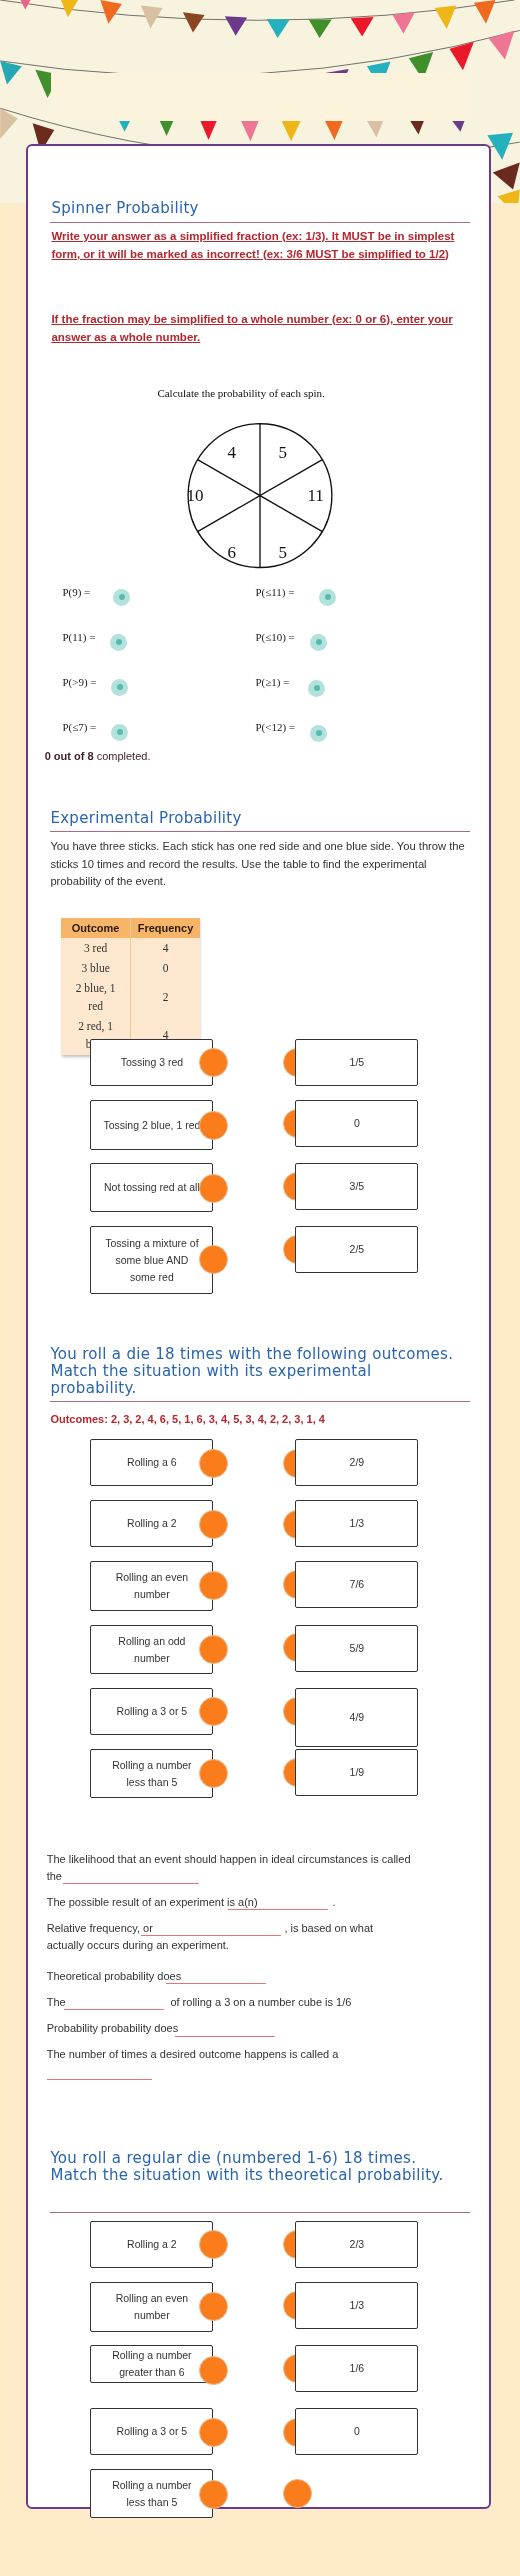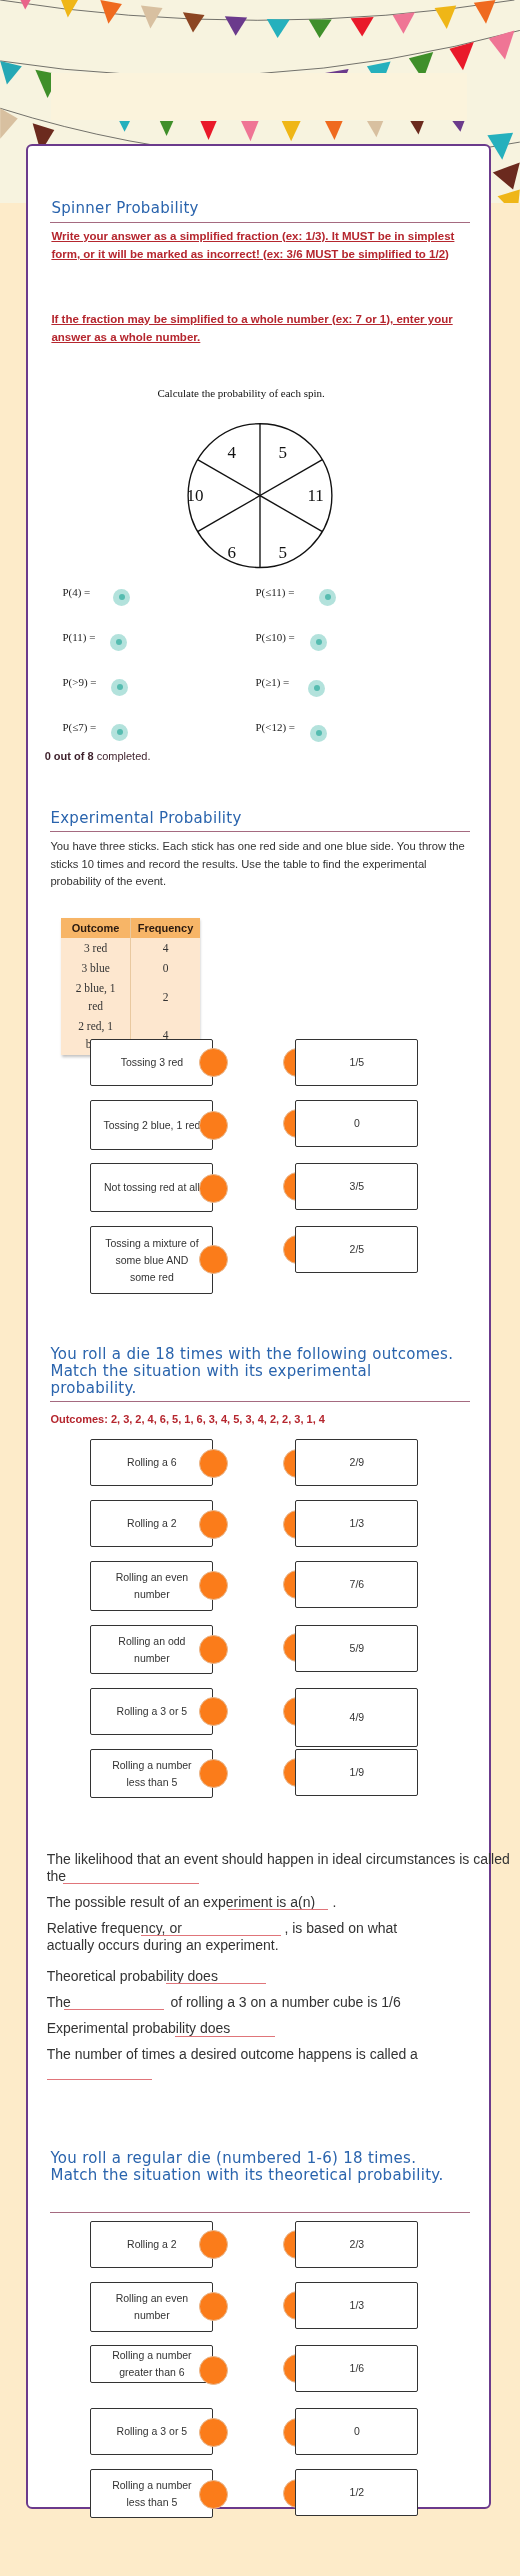--- a/index.html
+++ b/index.html
@@ -84,21 +84,21 @@
     text-align: center; font-size: 10.5px; line-height: 17px; color: #333; padding: 0 11px;
   }
   .match-box.right { width: 123px; }
   .knob {
     position: absolute; width: 29px; height: 29px; border-radius: 50%;
     background: #fb7c1a; border: 1px solid #e8b88f; cursor: grab;
   }
   .blank {
     position: absolute; height: 0.7px; border-bottom: 1px solid #e0757a;
   }
-  .fill-text { position: absolute; font-size: 14px; color: #333; line-height: 15px; white-space: nowrap; }
+  .fill-text { position: absolute; font-size: 11px; color: #333; line-height: 15px; white-space: nowrap; }
 </style>
 </head>
 <body>
 
 <div class="bunting-bg">
   <svg width="520" height="203" viewBox="0 0 768 300">
     <path d="M0,0 Q380,60 760,0" stroke="#333" stroke-width="1" fill="none"></path>
     <path d="M0,90 Q380,150 768,45" stroke="#333" stroke-width="1" fill="none"></path>
     <path d="M0,160 Q380,280 768,210" stroke="#333" stroke-width="1" fill="none"></path>
     <g>
@@ -148,40 +148,40 @@
   <polygon points="542,0 566,0 556,24" fill="#d8c0a0"></polygon>
   <polygon points="606,0 626,0 618,20" fill="#6b2a1e"></polygon>
   <polygon points="668,0 686,0 680,16" fill="#6b3a8c"></polygon>
 </svg>
 
 <div class="card">
 
   <div class="section-title" style="top:54px">Spinner Probability</div>
   <div class="rule" style="top:76px"></div>
   <div class="red-note" style="top:82px">Write your answer as a simplified fraction (ex: 1/3).   It MUST be in simplest form, or it will be marked as incorrect!  (ex: 3/6 MUST be simplified to 1/2)</div>
-  <div class="red-note" style="top:165px">If the fraction may be simplified to a whole number (ex: 7 or 1), enter your answer as a whole number.</div>
+  <div class="red-note" style="top:165px">If the fraction may be simplified to a whole number (ex: 0 or 6), enter your answer as a whole number.</div>
 
   <div class="caption-serif" style="left:129px;top:241px">Calculate the probability of each spin.</div>
 
   <svg class="abs" style="left:154px;top:275px" width="156" height="156" viewBox="0 0 230 230">
     <circle cx="115" cy="110" r="106" fill="#fff" stroke="#111" stroke-width="2"></circle>
     <line x1="115" y1="4" x2="115" y2="216" stroke="#111" stroke-width="2"></line>
     <line x1="23" y1="57" x2="207" y2="163" stroke="#111" stroke-width="2"></line>
     <line x1="23" y1="163" x2="207" y2="57" stroke="#111" stroke-width="2"></line>
   </svg>
   <div class="abs" style="left:154px;top:275px;width:156px;height:156px;font-family:'Liberation Serif',serif;font-size:17px;color:#111">
     <span class="abs" style="left:96px;top:22.4px">5</span>
     <span class="abs" style="left:125px;top:65px">11</span>
     <span class="abs" style="left:96px;top:122px">5</span>
     <span class="abs" style="left:45px;top:122px">6</span>
     <span class="abs" style="left:4.1px;top:65px">10</span>
     <span class="abs" style="left:45px;top:22.4px">4</span>
   </div>
 
-  <div class="p-label" style="left:34px;top:440px">P(4) =</div>
+  <div class="p-label" style="left:34px;top:440px">P(9) =</div>
   <div class="drop-dot" style="left:85px;top:443px"></div>
   <div class="p-label" style="left:34px;top:485px">P(11) =</div>
   <div class="drop-dot" style="left:82px;top:488px"></div>
   <div class="p-label" style="left:34px;top:530px">P(&gt;9) =</div>
   <div class="drop-dot" style="left:83px;top:533px"></div>
   <div class="p-label" style="left:34px;top:575px">P(≤7) =</div>
   <div class="drop-dot" style="left:83px;top:578px"></div>
 
   <div class="p-label" style="left:227px;top:440px">P(≤11) =</div>
   <div class="drop-dot" style="left:291px;top:443px"></div>
@@ -292,21 +292,21 @@
   <div class="fill-text" style="left:256px;top:1775px">, is based on what</div>
   <div class="fill-text" style="left:18.3px;top:1792px">actually occurs during an experiment.</div>
 
   <div class="fill-text" style="left:18.3px;top:1823px">Theoretical probability does</div>
   <div class="blank" style="left:138px;top:1837px;width:100px"></div>
 
   <div class="fill-text" style="left:18.3px;top:1849px">The</div>
   <div class="blank" style="left:36px;top:1863px;width:100px"></div>
   <div class="fill-text" style="left:142px;top:1849px">of rolling a 3 on a number cube is 1/6</div>
 
-  <div class="fill-text" style="left:18.3px;top:1875px">Experimental probability does</div>
+  <div class="fill-text" style="left:18.3px;top:1875px">Probability probability does</div>
   <div class="blank" style="left:147px;top:1890px;width:100px"></div>
 
   <div class="fill-text" style="left:18.3px;top:1901px">The number of times a desired outcome happens is called a</div>
   <div class="blank" style="left:18.3px;top:1933px;width:105px"></div>
 
   <div class="section-title" style="top:2004px;left:22px;width:406px">You roll a regular die (numbered 1-6) 18 times.  Match the situation with its theoretical probability.</div>
   <div class="rule" style="top:2066px"></div>
 
   <div class="match-box" style="left:62px;top:2075px;height:47px">Rolling a 2</div>
   <div class="knob" style="left:171px;top:2084px"></div>
@@ -324,15 +324,14 @@
   <div class="match-box right" style="left:267px;top:2199px;height:47px">1/6</div>
 
   <div class="match-box" style="left:62px;top:2262px;height:47px">Rolling a 3 or 5</div>
   <div class="knob" style="left:171px;top:2272px"></div>
   <div class="knob" style="left:255px;top:2272px"></div>
   <div class="match-box right" style="left:267px;top:2262px;height:47px">0</div>
 
   <div class="match-box" style="left:62px;top:2323px;height:49px">Rolling a number less than 5</div>
   <div class="knob" style="left:171px;top:2334px"></div>
   <div class="knob" style="left:255px;top:2333px"></div>
-  <div class="match-box right" style="left:267px;top:2323px;height:47px">1/2</div>
 </div>
 
 
 </body></html>

